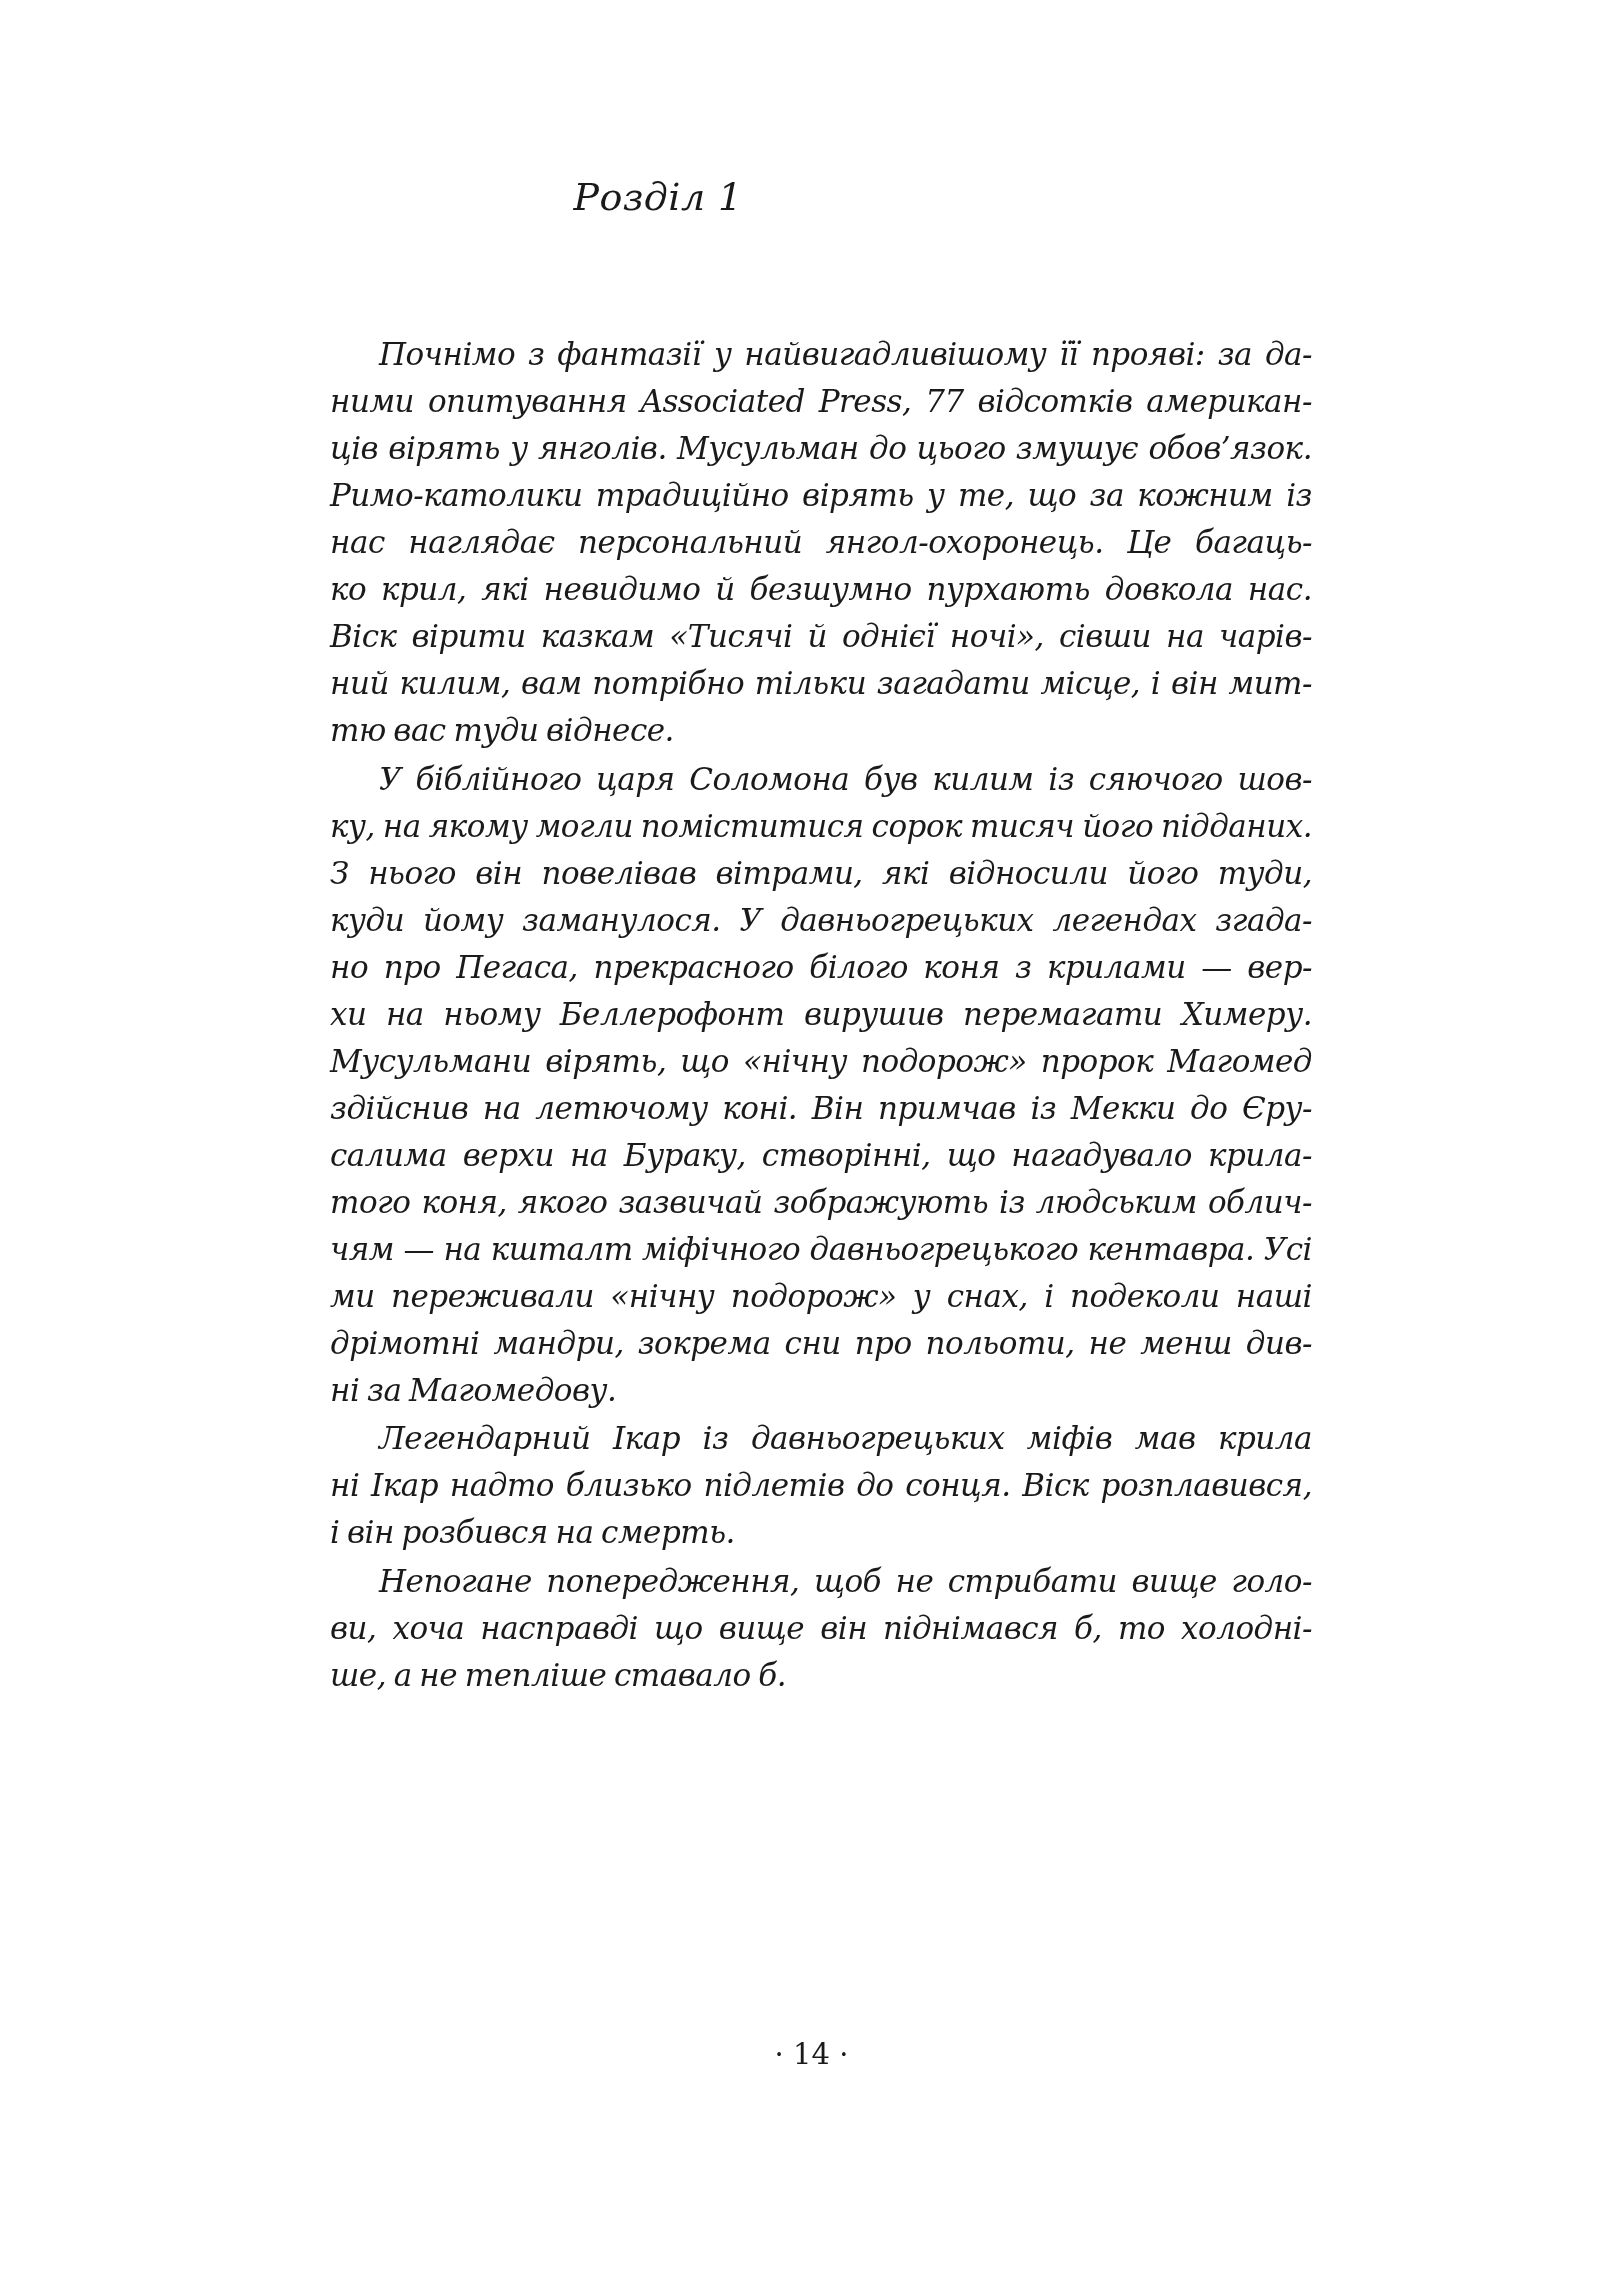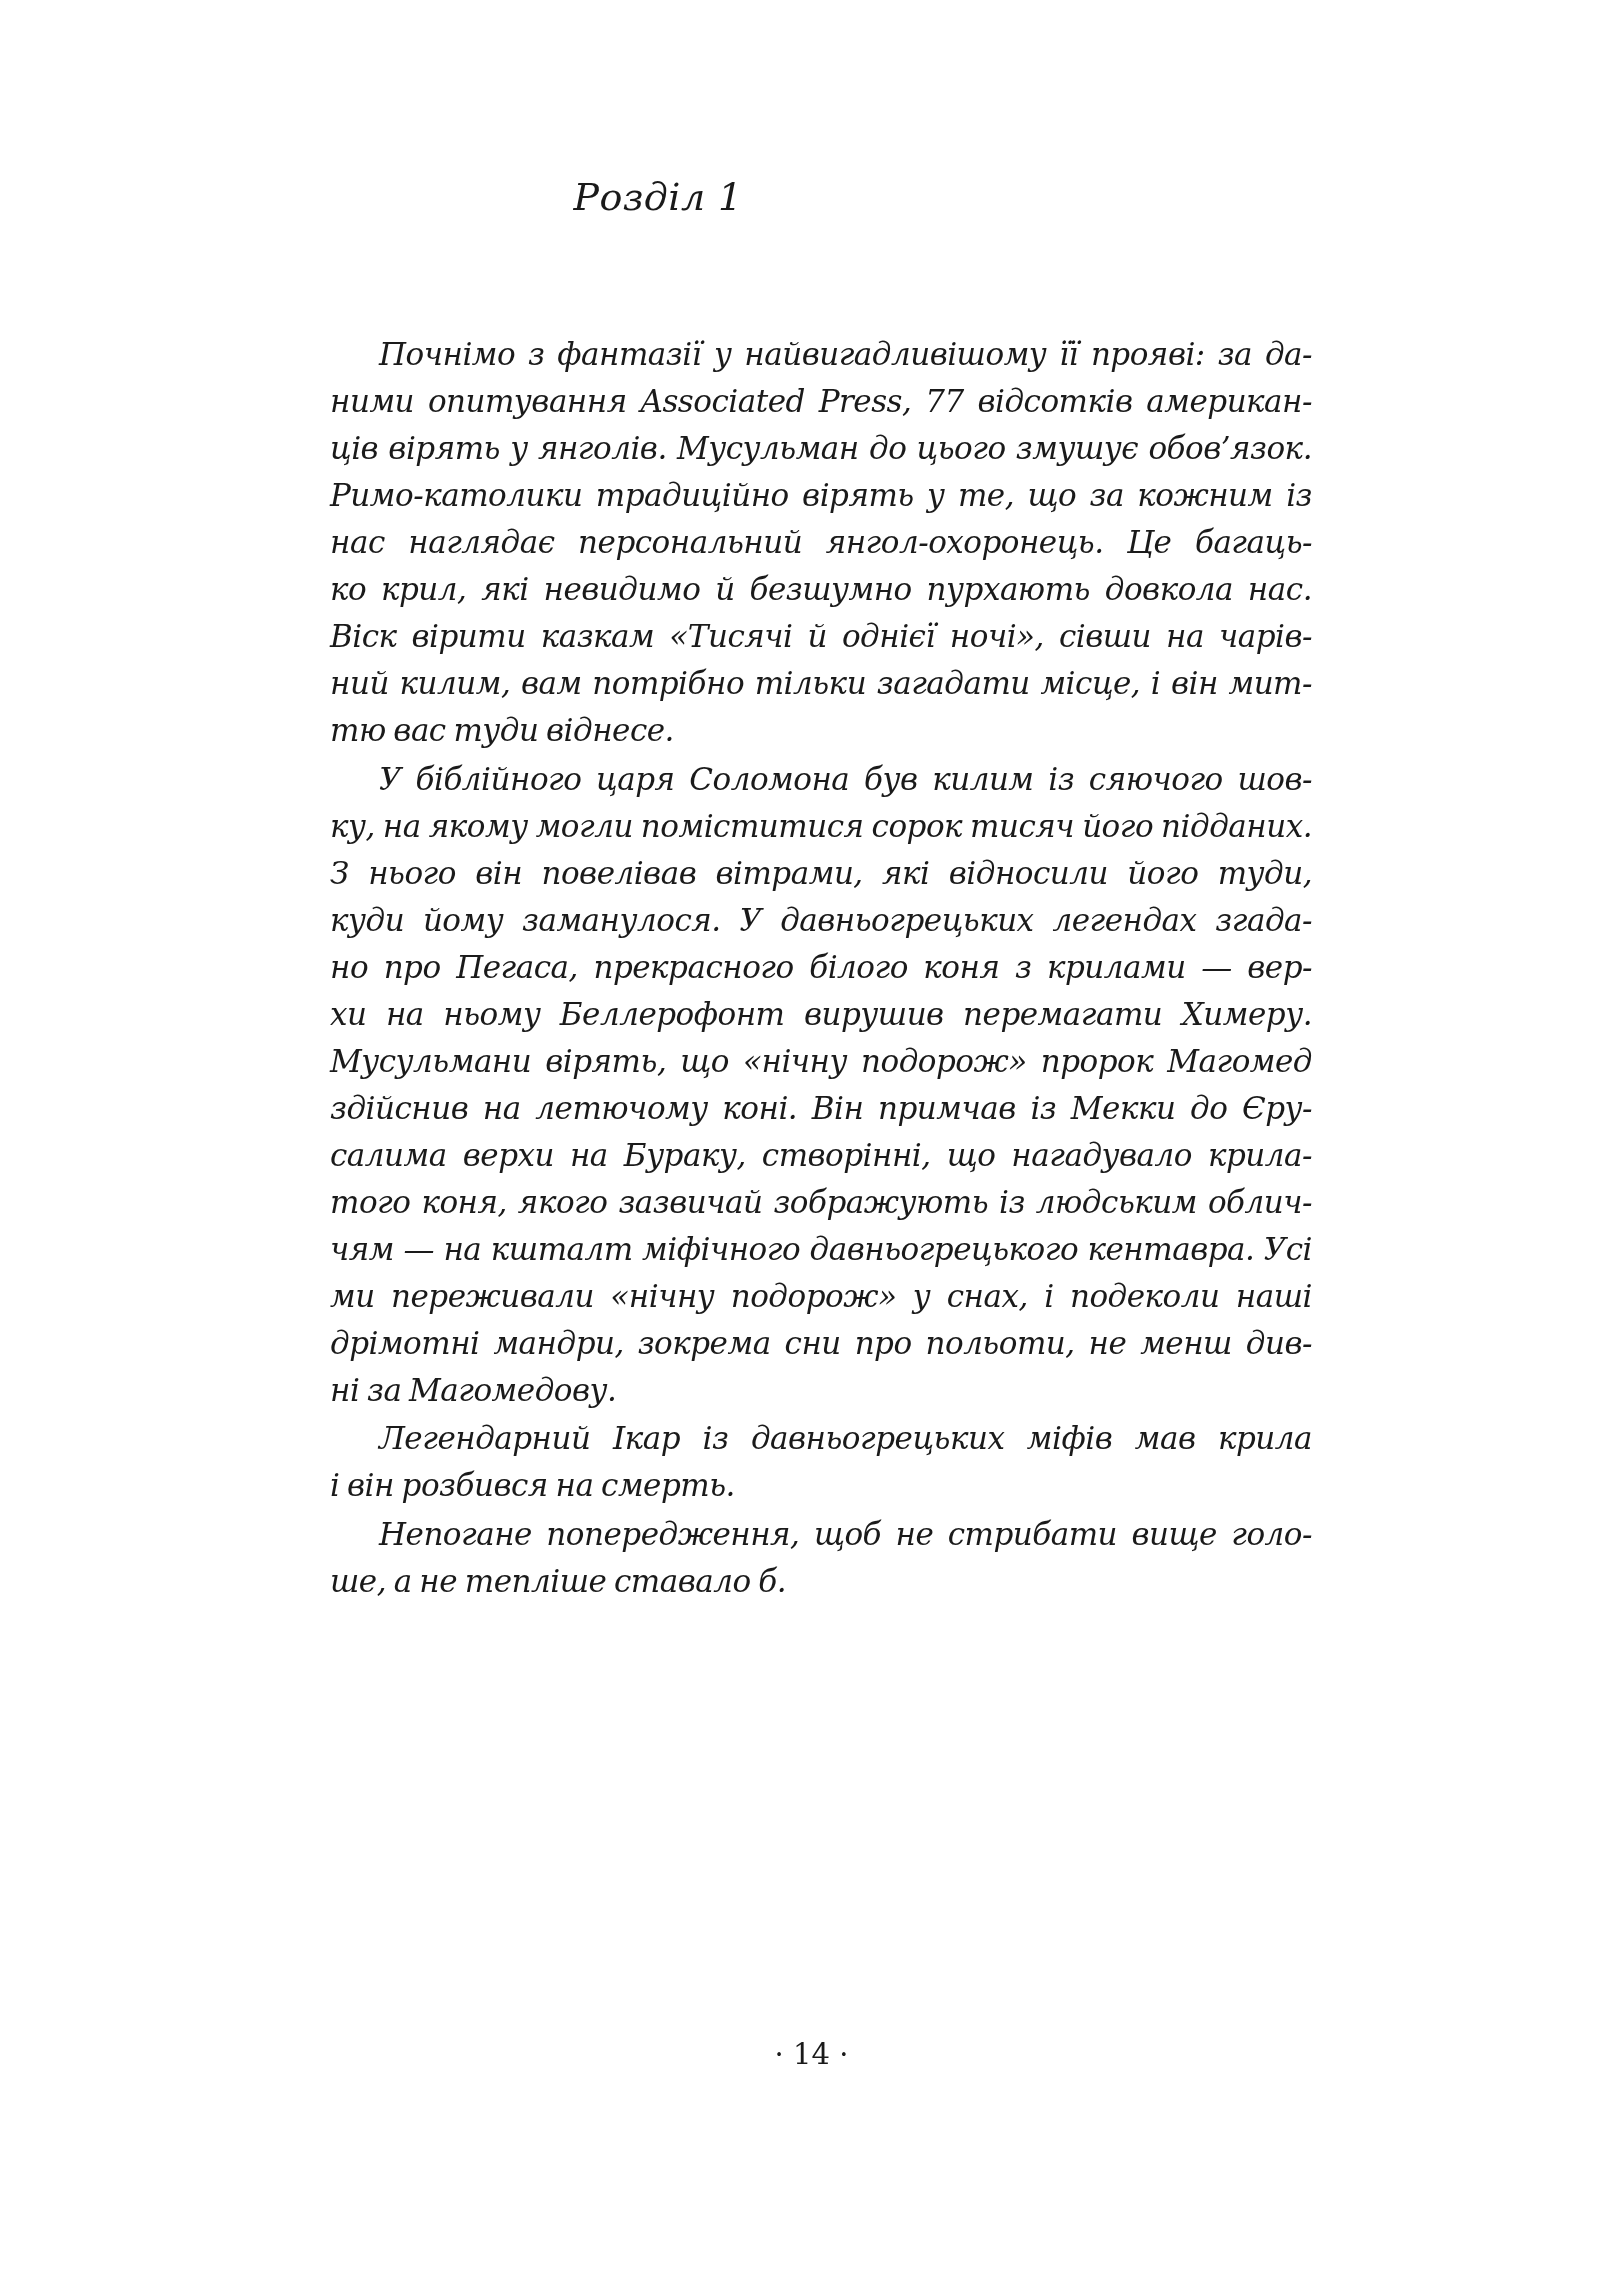--- a/index.html
+++ b/index.html
@@ -44,22 +44,24 @@
     <span class="line">здійснив на летючому коні. Він примчав із Мекки до Єру-</span>
     <span class="line">салима верхи на Бураку, створінні, що нагадувало крила-</span>
     <span class="line">того коня, якого зазвичай зображують із людським облич-</span>
     <span class="line">чям — на кшталт міфічного давньогрецького кентавра. Усі</span>
     <span class="line">ми переживали «нічну подорож» у снах, і подеколи наші</span>
     <span class="line">дрімотні мандри, зокрема сни про польоти, не менш див-</span>
     <span class="line last">ні за Магомедову.</span>
   </div>
   <div class="para">
     <span class="line indent">Легендарний Ікар із давньогрецьких міфів мав крила</span>
+    <span class="line">ні Ікар надто близько підлетів до сонця. Віск розплавився,</span>
     <span class="line last">і він розбився на смерть.</span>
   </div>
   <div class="para">
     <span class="line indent">Непогане попередження, щоб не стрибати вище голо-</span>
+    <span class="line">ви, хоча насправді що вище він піднімався б, то холодні-</span>
     <span class="line last">ше, а не тепліше ставало б.</span>
   </div>
 </div>
 
 <div class="page-number">· 14 ·</div>
 
 
 </body></html>

